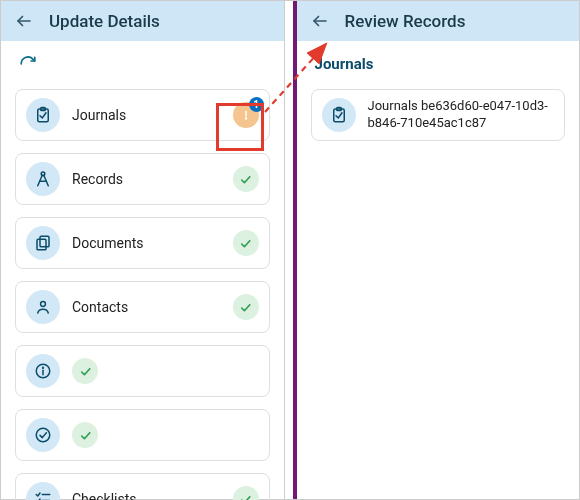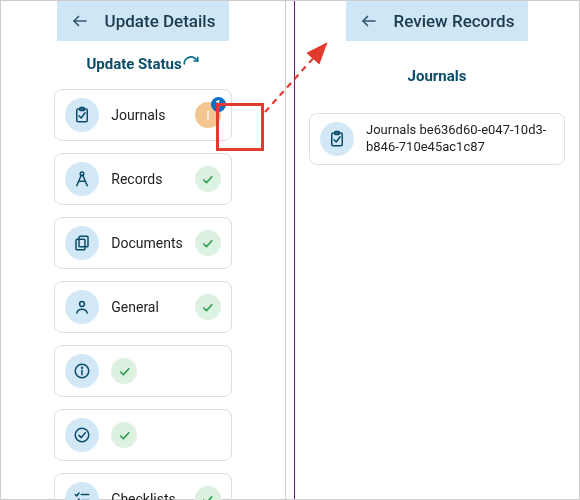--- a/index.html
+++ b/index.html
@@ -18,29 +18,27 @@
     width: 580px;
     height: 500px;
     border: 1px solid #ccc;
   }
   .panel {
     flex: 1;
     display: flex;
     flex-direction: column;
     background: #fff;
     min-width: 0;
-    align-items: center;
   }
   .panel-left {
     border-right: 1px solid #ccc;
     margin-right: 8px;
   }
   .panel-right {
-    border-left: 1px solid #701a75;
-    gap: 12px;
+    border-left: 4px solid #701a75;
   }
   .header {
     background: #cfe6f7;
     display: flex;
     align-items: center;
     padding: 10px 14px;
     gap: 16px;
   }
   .header .title {
     font-size: 17px;
@@ -165,21 +163,20 @@
       <div class="back-arrow">
         <svg width="18" height="18" viewBox="0 0 24 24" fill="none" stroke="currentColor" stroke-width="2.2" stroke-linecap="round" stroke-linejoin="round">
             <line x1="20" y1="12" x2="4" y2="12"></line>
             <polyline points="10 18 4 12 10 6"></polyline>
           </svg>
       </div>
       <div class="title">Update Details</div>
     </div>
 
     <div class="section-row">
-      <div class="section-title">Update Status</div>
       <div class="refresh">
         <svg width="18" height="18" viewBox="0 0 24 24" fill="none" stroke="currentColor" stroke-width="2.2" stroke-linecap="round" stroke-linejoin="round">
             <path d="M3 12a9 9 0 0 1 15.5-6.5L21 8"></path>
             <polyline points="21 3 21 8 16 8"></polyline>
           </svg>
       </div>
     </div>
 
     <div class="list">
 
@@ -230,21 +227,21 @@
             </svg>
           </div>
         </div>
         <div class="row">
           <div class="icon-circle">
             <svg width="18" height="18" viewBox="0 0 24 24" fill="none" stroke="currentColor" stroke-width="2" stroke-linecap="round" stroke-linejoin="round">
               <circle cx="12" cy="8" r="3.2"></circle>
               <path d="M5 20c1-4 5-5 7-5s6 1 7 5"></path>
             </svg>
           </div>
-          <div class="row-label">General</div>
+          <div class="row-label">Contacts</div>
           <div class="status status-ok">
             <svg width="13" height="13" viewBox="0 0 24 24" fill="none" stroke="currentColor" stroke-width="3" stroke-linecap="round" stroke-linejoin="round">
               <polyline points="5 13 10 18 20 7"></polyline>
             </svg>
           </div>
         </div>
         <div class="row">
           <div class="icon-circle">
             <svg width="18" height="18" viewBox="0 0 24 24" fill="none" stroke="currentColor" stroke-width="2" stroke-linecap="round" stroke-linejoin="round">
               <circle cx="12" cy="12" r="9"></circle>

